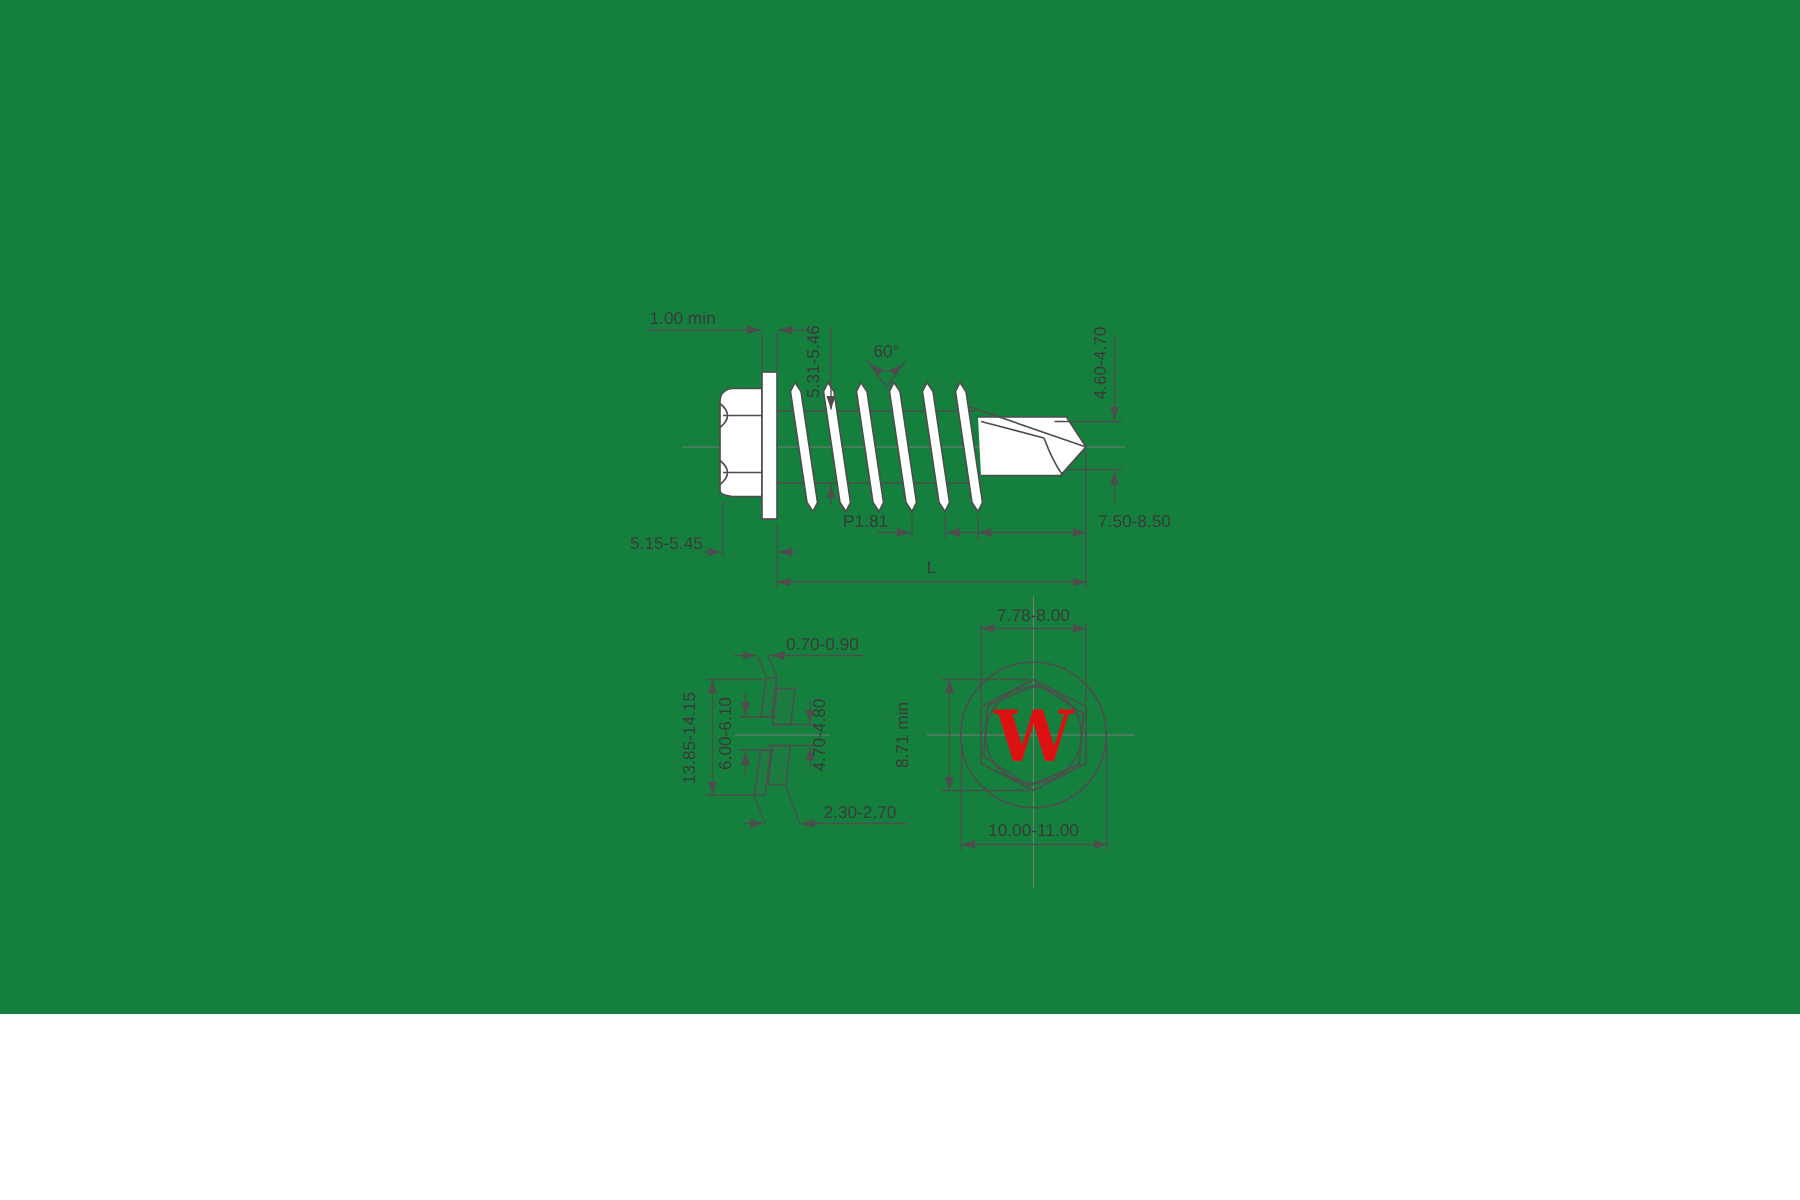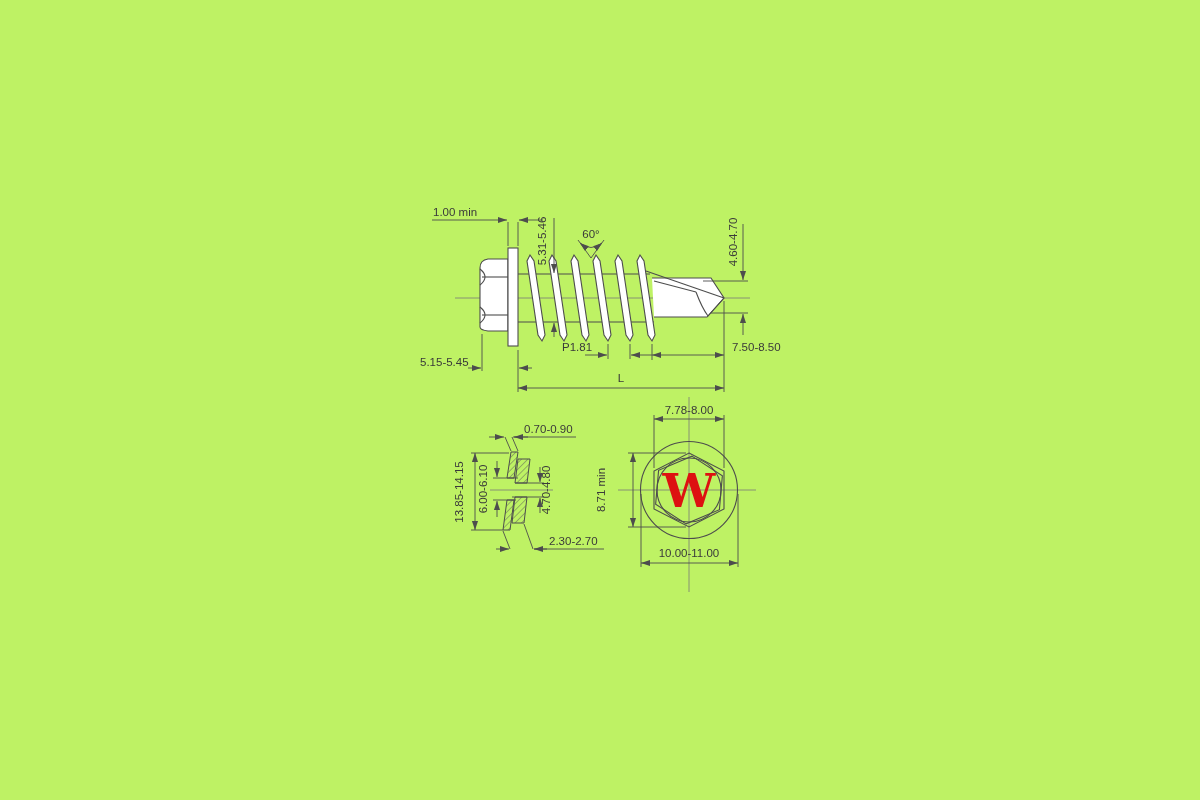--- a/index.html
+++ b/index.html
@@ -1,16 +1,16 @@
 <!DOCTYPE html>
 <html><head>
 <meta charset="utf-8">
 <style>
   html, body { margin: 0; padding: 0; background: #ffffff; }
-  .stage { position: relative; width: 1200px; height: 800px; background: #bef264; overflow: hidden; }
+  .stage { position: relative; width: 1200px; height: 676px; background: #15803d; overflow: hidden; }
   svg { display: block; }
   .dim-text {
     font-family: "Liberation Sans", sans-serif;
     font-size: 11.5px;
     fill: #3a3a3a;
   }
   .logo-text {
     font-family: "DejaVu Serif", "Liberation Serif", serif;
     font-weight: bold;
     font-size: 47px;

